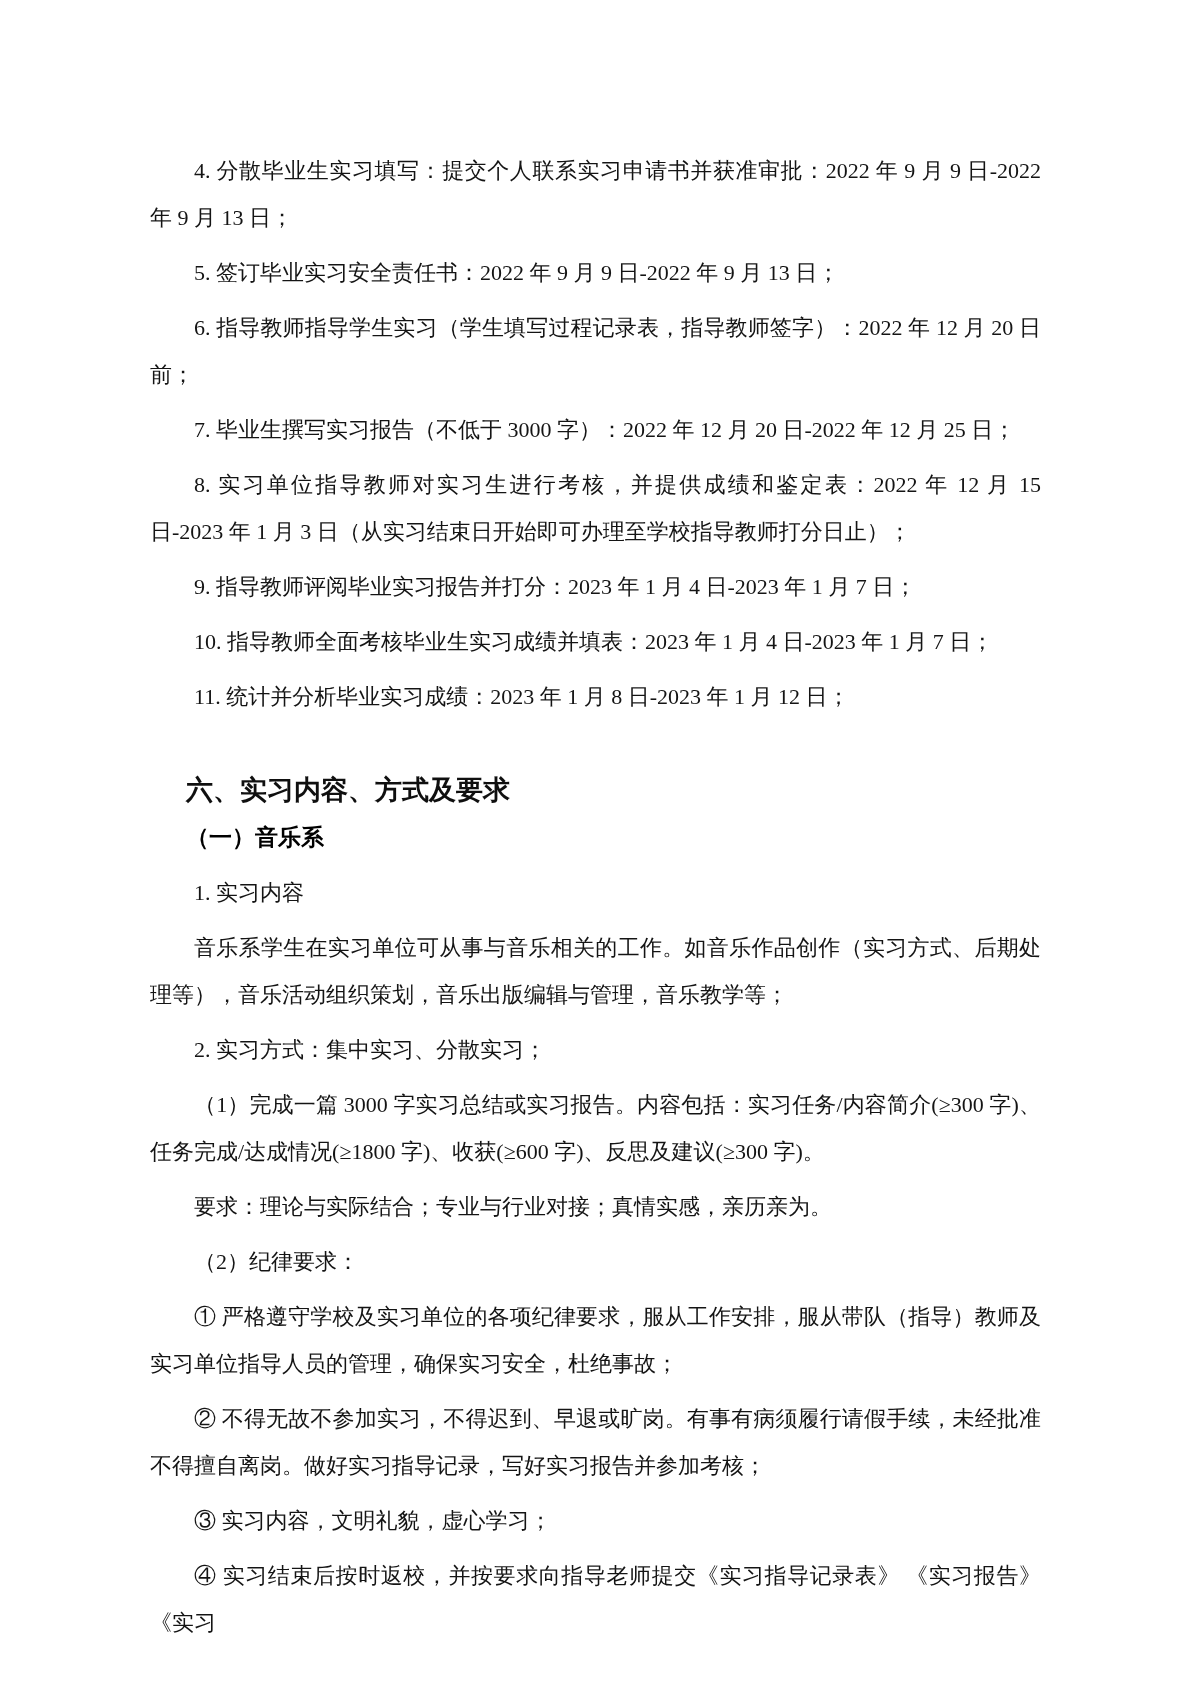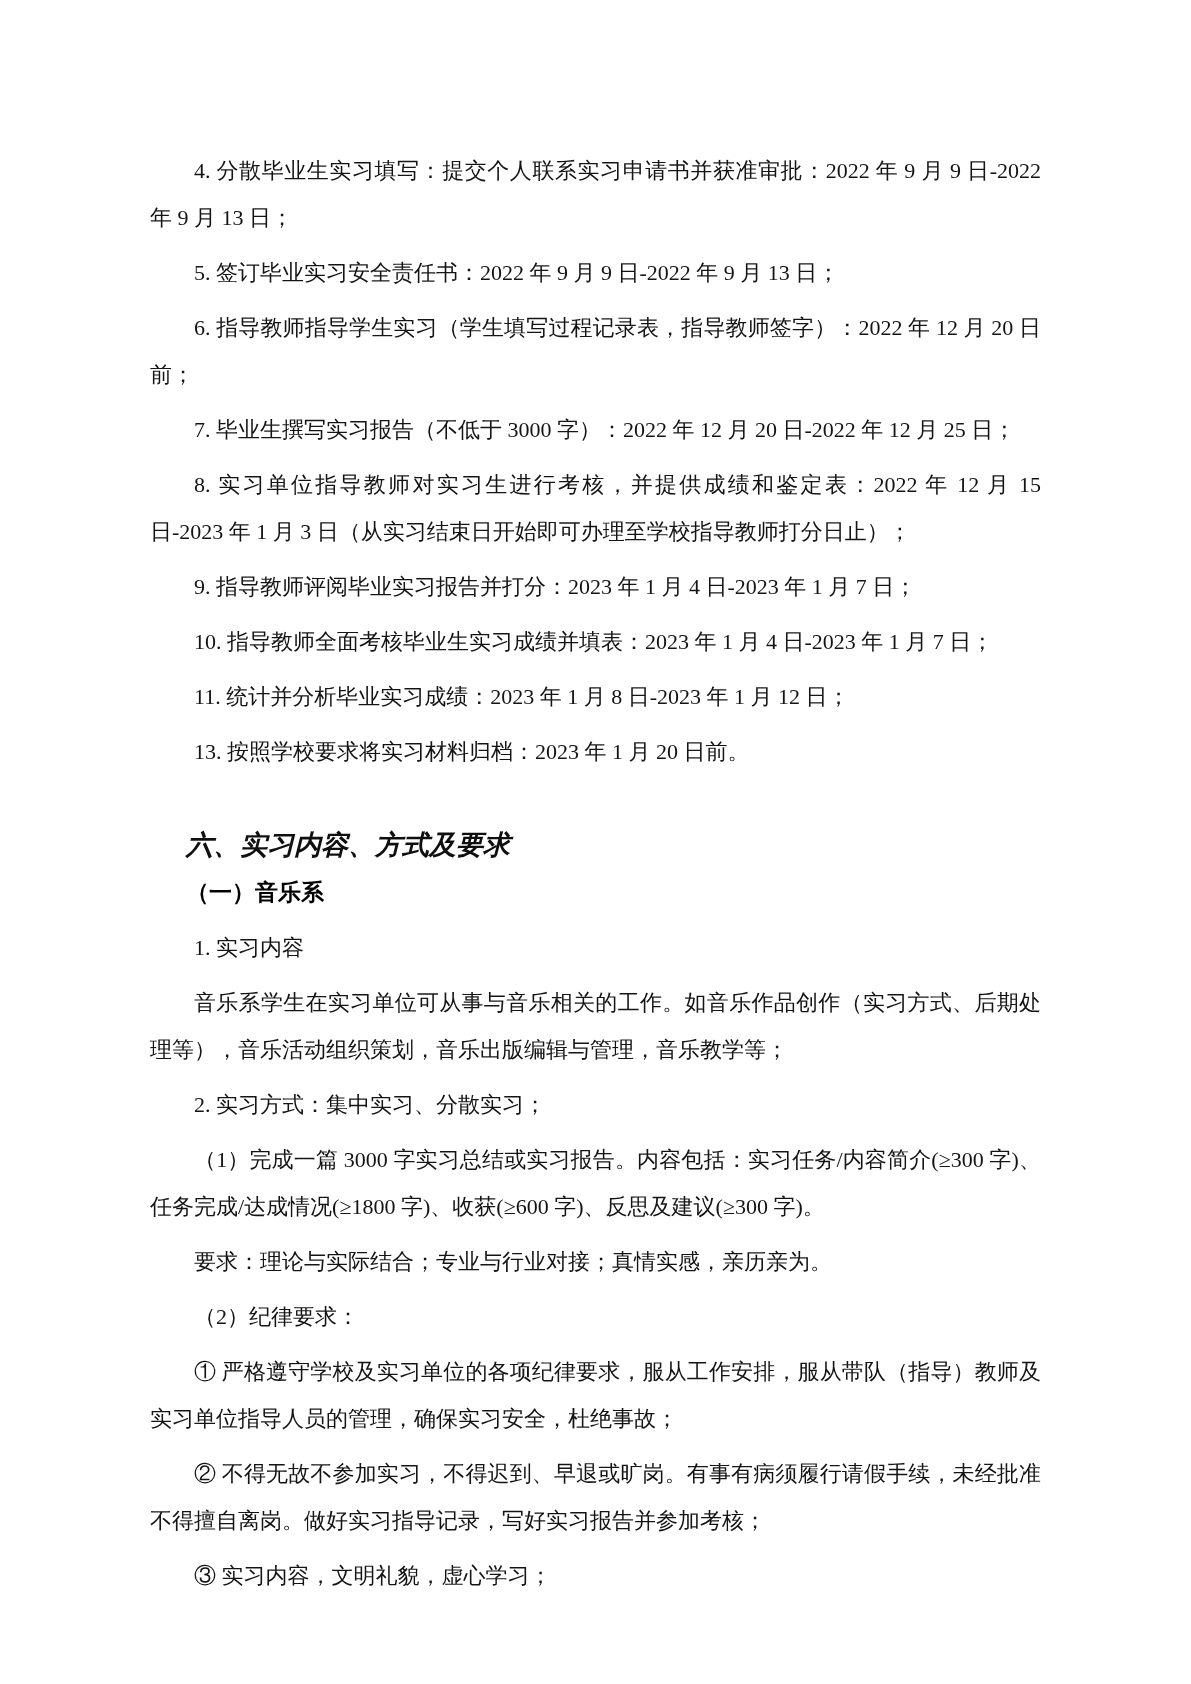--- a/index.html
+++ b/index.html
@@ -28,21 +28,20 @@
     word-break: normal;
   }
   .section-heading {
     margin: 47px 0 0 0;
     font-family: "Liberation Sans", "DejaVu Sans", sans-serif;
     font-weight: 700;
     font-size: 27px;
     line-height: 47px;
     text-indent: 44px;
     color: #0f0f0f;
-    font-style: italic;
   }
   .subsection-heading {
     margin: 0;
     font-family: "Liberation Sans", "DejaVu Sans", sans-serif;
     font-weight: 700;
     font-size: 23px;
     line-height: 47px;
     text-indent: 44px;
     color: #000000;
   }
@@ -53,28 +52,28 @@
 <div class="page">
 
   <p class="para">4. 分散毕业生实习填写：提交个人联系实习申请书并获准审批：2022 年 9 月 9 日-2022 年 9 月 13 日；</p>
   <p class="para">5. 签订毕业实习安全责任书：2022 年 9 月 9 日-2022 年 9 月 13 日；</p>
   <p class="para">6. 指导教师指导学生实习（学生填写过程记录表，指导教师签字）：2022 年 12 月 20 日前；</p>
   <p class="para">7. 毕业生撰写实习报告（不低于 3000 字）：2022 年 12 月 20 日-2022 年 12 月 25 日；</p>
   <p class="para">8. 实习单位指导教师对实习生进行考核，并提供成绩和鉴定表：2022 年 12 月 15 日-2023 年 1 月 3 日（从实习结束日开始即可办理至学校指导教师打分日止）；</p>
   <p class="para">9. 指导教师评阅毕业实习报告并打分：2023 年 1 月 4 日-2023 年 1 月 7 日；</p>
   <p class="para">10. 指导教师全面考核毕业生实习成绩并填表：2023 年 1 月 4 日-2023 年 1 月 7 日；</p>
   <p class="para">11. 统计并分析毕业实习成绩：2023 年 1 月 8 日-2023 年 1 月 12 日；</p>
-  <p class="para">13. 按照学校要求将实习材料归档：2023 年 1 月 20 日前。</p>
 
   <h2 class="section-heading">六、实习内容、方式及要求</h2>
   <h3 class="subsection-heading">（一）音乐系</h3>
 
   <p class="para">1. 实习内容</p>
   <p class="para">音乐系学生在实习单位可从事与音乐相关的工作。如音乐作品创作（实习方式、后期处理等），音乐活动组织策划，音乐出版编辑与管理，音乐教学等；</p>
   <p class="para">2. 实习方式：集中实习、分散实习；</p>
   <p class="para">（1）完成一篇 3000 字实习总结或实习报告。内容包括：实习任务/内容简介(≥300 字)、任务完成/达成情况(≥1800 字)、收获(≥600 字)、反思及建议(≥300 字)。</p>
   <p class="para">要求：理论与实际结合；专业与行业对接；真情实感，亲历亲为。</p>
   <p class="para">（2）纪律要求：</p>
   <p class="para">① 严格遵守学校及实习单位的各项纪律要求，服从工作安排，服从带队（指导）教师及实习单位指导人员的管理，确保实习安全，杜绝事故；</p>
   <p class="para">② 不得无故不参加实习，不得迟到、早退或旷岗。有事有病须履行请假手续，未经批准不得擅自离岗。做好实习指导记录，写好实习报告并参加考核；</p>
   <p class="para">③ 实习内容，文明礼貌，虚心学习；</p>
+  <p class="para">④ 实习结束后按时返校，并按要求向指导老师提交《实习指导记录表》 《实习报告》《实习</p>
 
 </div>
 
 </body></html>

